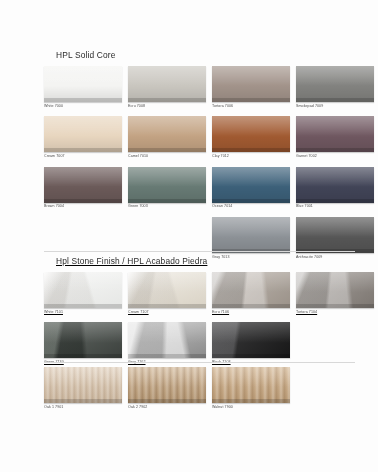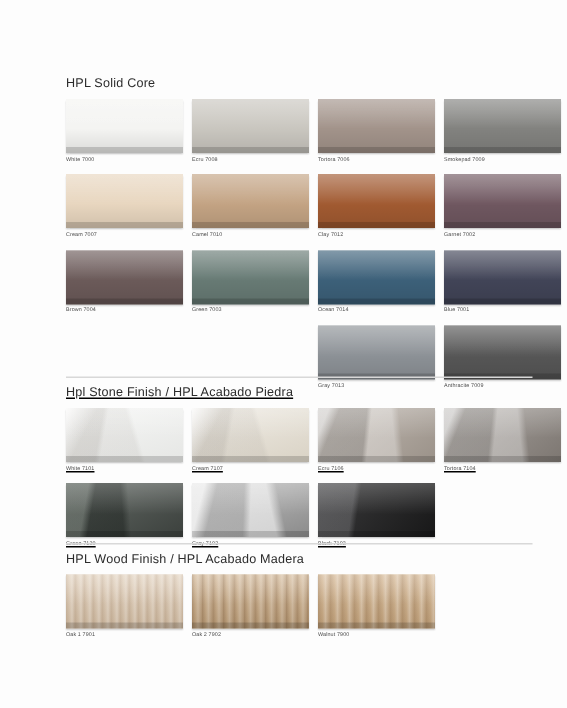--- a/index.html
+++ b/index.html
@@ -25,21 +25,21 @@
   }
   .section {
     position: absolute;
     left: 44px;
     width: 330px;
   }
   .section-title {
     font-size: 8.4px;
     color: #2b2b2b;
     letter-spacing: 0.15px;
-    margin: 0 0 6px 0;
+    margin: 0 0 6px 12px;
     white-space: nowrap;
     font-weight: 400;
   }
   .rule {
     position: absolute;
     left: 44px;
     width: 311px;
     height: 1px;
     background: #d8d8d8;
   }
@@ -252,21 +252,20 @@
             <div class="sheen"></div>
             <div class="edge"></div>
           </div>
           <div class="caption">Black 7103</div>
         </div>
       </div>
   </div>
 
   <div class="rule" style="top:362px;"></div>
   <div class="section" style="top:367px;">
-    <div class="section-title">HPL Wood Finish / HPL Acabado Madera</div>
     <div class="grid" id="grid-2">
         <div class="cell">
           <div class="swatch wood" style="background:#d8c2a8;background-image:repeating-linear-gradient(90deg, rgba(150,120,92,0.20) 0px, rgba(150,120,92,0.0) 2px, rgba(255,255,255,0.22) 4px, rgba(150,120,92,0.16) 6px),linear-gradient(180deg, rgba(255,255,255,0.30), rgba(0,0,0,0.08))">
             <div class="sheen"></div>
             <div class="edge"></div>
           </div>
           <div class="caption">Oak 1 7901</div>
         </div>
         <div class="cell">
           <div class="swatch wood" style="background:#c8a77f;background-image:repeating-linear-gradient(90deg, rgba(120,88,58,0.30) 0px, rgba(120,88,58,0.0) 2px, rgba(255,255,255,0.20) 4px, rgba(120,88,58,0.22) 7px),linear-gradient(180deg, rgba(255,255,255,0.25), rgba(0,0,0,0.12))">

